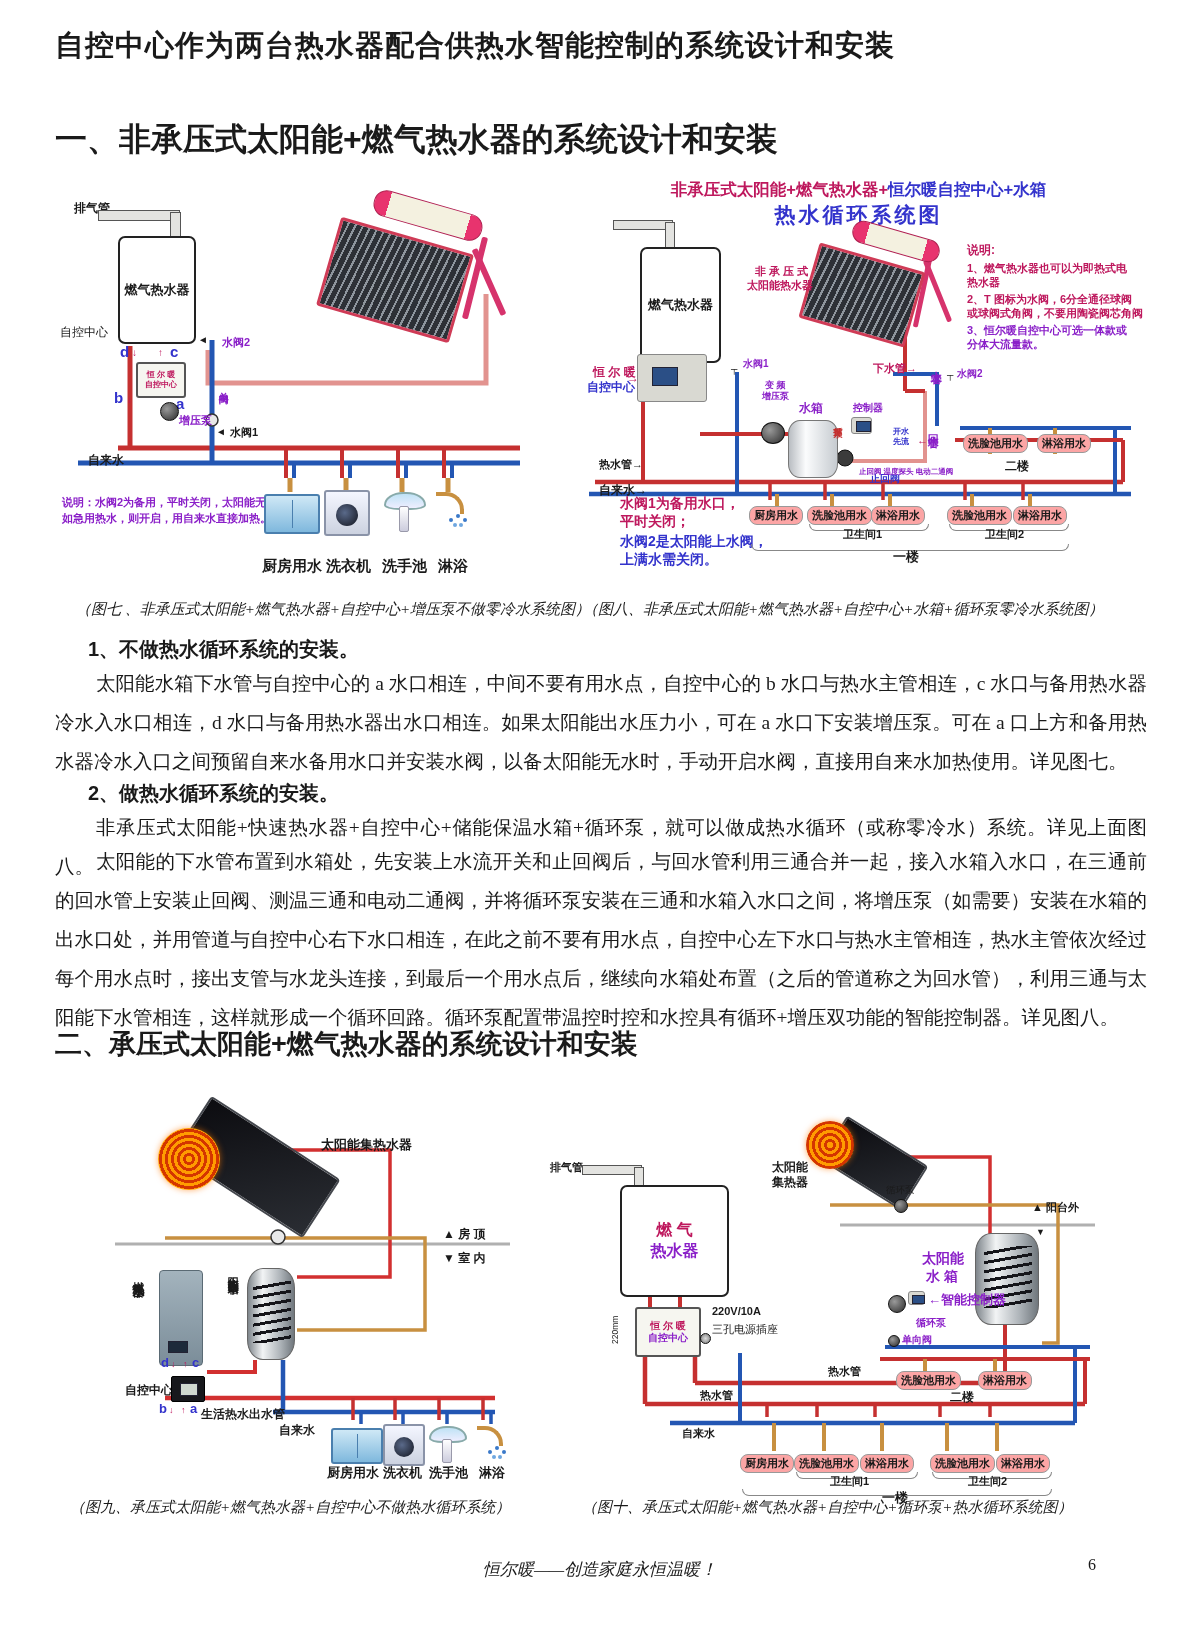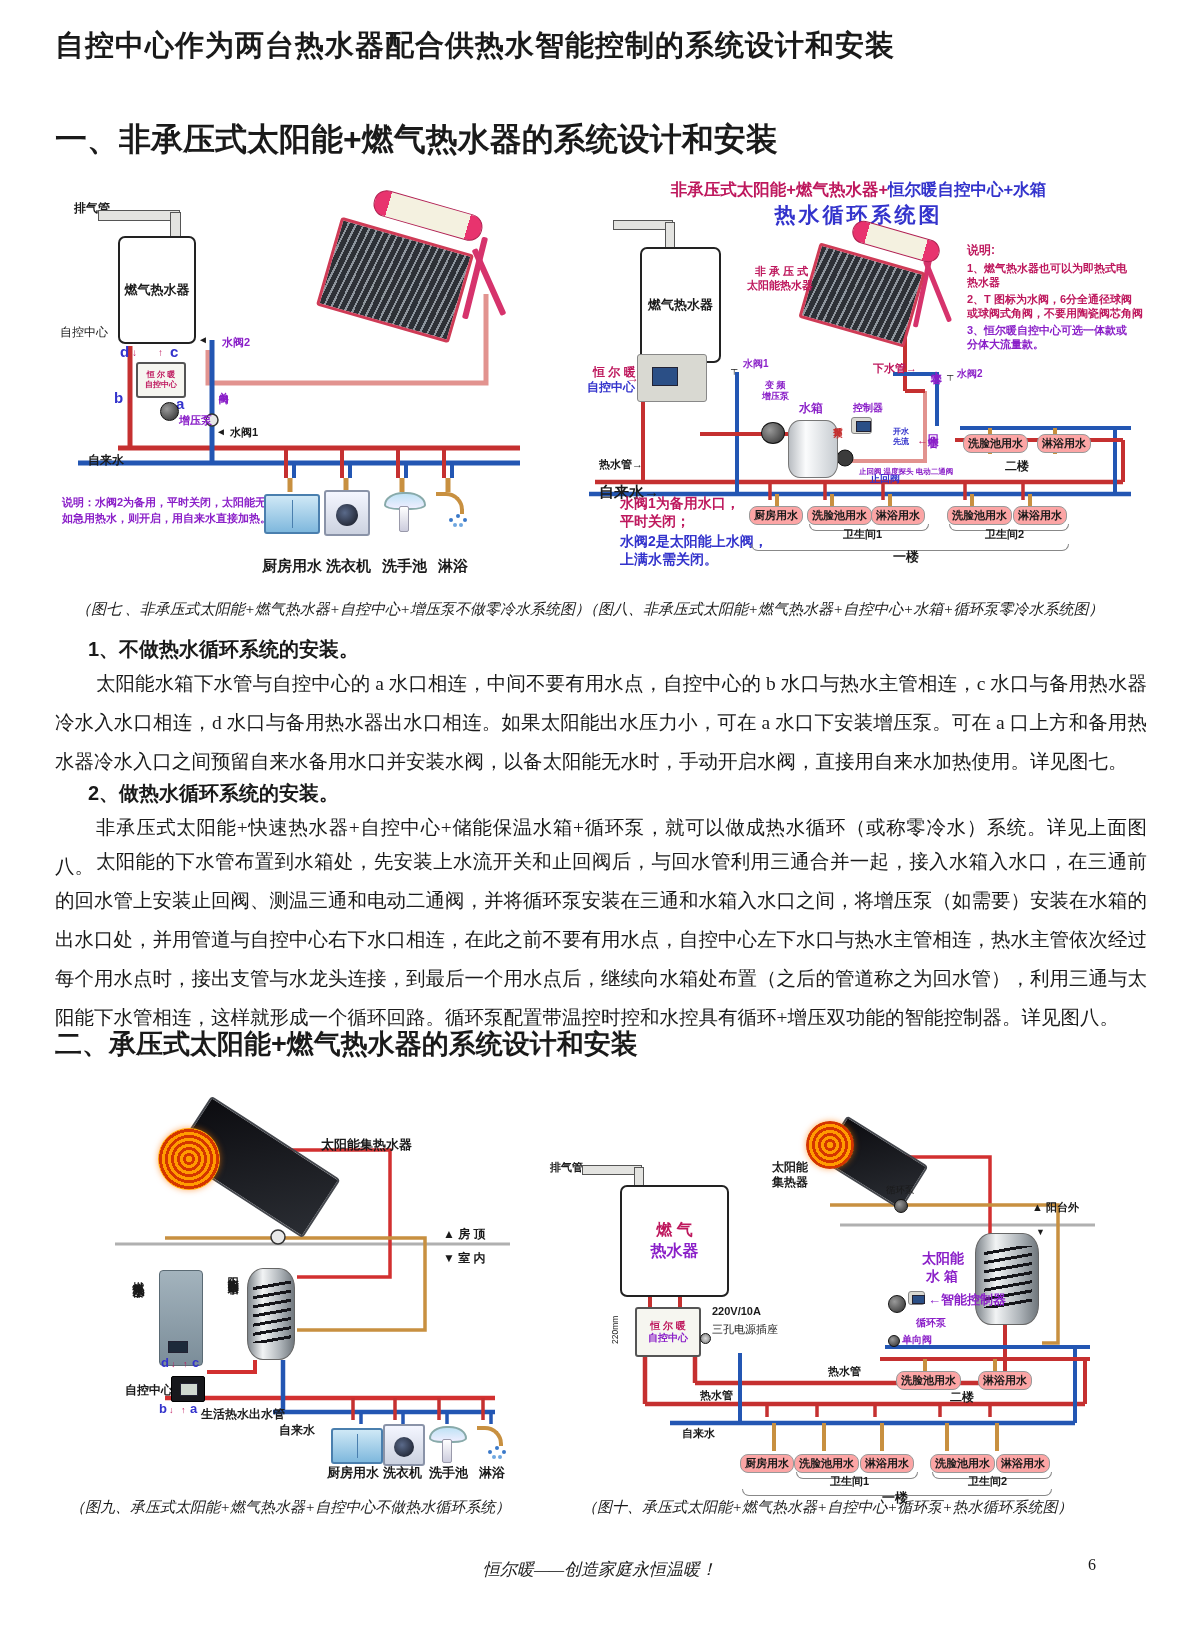--- a/index.html
+++ b/index.html
@@ -190,21 +190,21 @@
     <span class="lbl b red" style="left:342px;top:258px;font-size:11px;">←</span>
     <span class="lbl b purple v" style="left:352px;top:250px;font-size:11px;">回水管</span>
     <span class="lbl b purple" style="left:284px;top:292px;font-size:7.5px;">止回阀 温度探头 电动二通阀</span>
 
     <span class="lbl b red" style="left:298px;top:186px;font-size:11px;">下水管→</span>
     <span class="lbl b purple v" style="left:355px;top:186px;font-size:11px;">上水管</span>
     <span class="lbl" style="left:372px;top:194px;font-size:9px;">┬</span>
     <span class="lbl b purple" style="left:382px;top:192px;font-size:10px;">水阀2</span>
 
     <span class="lbl b" style="left:24px;top:282px;font-size:11px;">热水管→</span>
-    <span class="lbl b" style="left:24px;top:308px;font-size:15px;">自来水→</span>
+    <span class="lbl b" style="left:24px;top:308px;font-size:12px;">自来水→</span>
 
     <span class="lbl b red" style="left:45px;top:320px;font-size:14px;">水阀1为备用水口，</span>
     <span class="lbl b red" style="left:45px;top:338px;font-size:14px;">平时关闭；</span>
     <span class="lbl b blue" style="left:45px;top:358px;font-size:14px;">水阀2是太阳能上水阀，</span>
     <span class="lbl b blue" style="left:45px;top:376px;font-size:14px;">上满水需关闭。</span>
 
     <span class="pill" style="left:388px;top:258px;font-size:11px;">洗脸池用水</span>
     <span class="pill" style="left:462px;top:258px;font-size:11px;">淋浴用水</span>
     <span class="lbl b" style="left:430px;top:284px;font-size:12px;">二楼</span>
 

